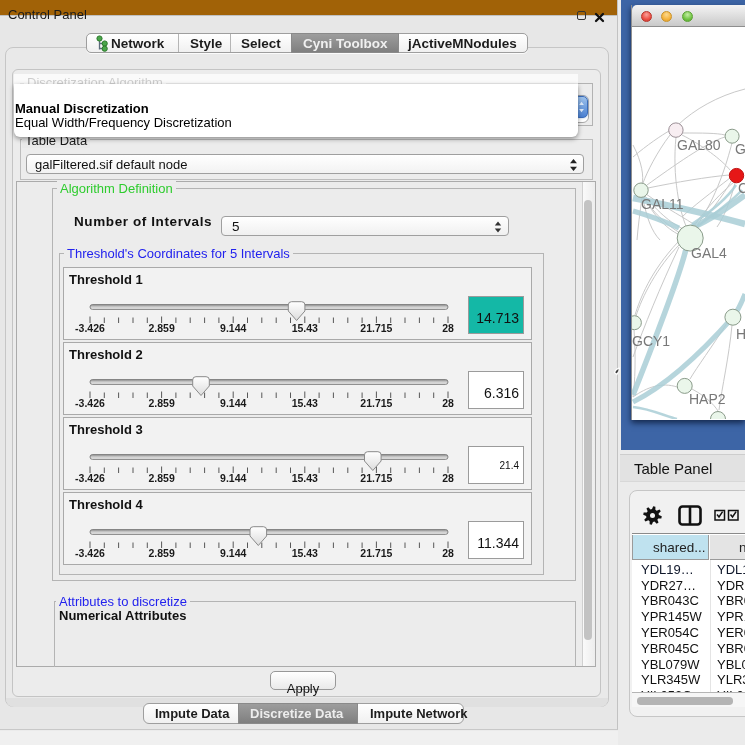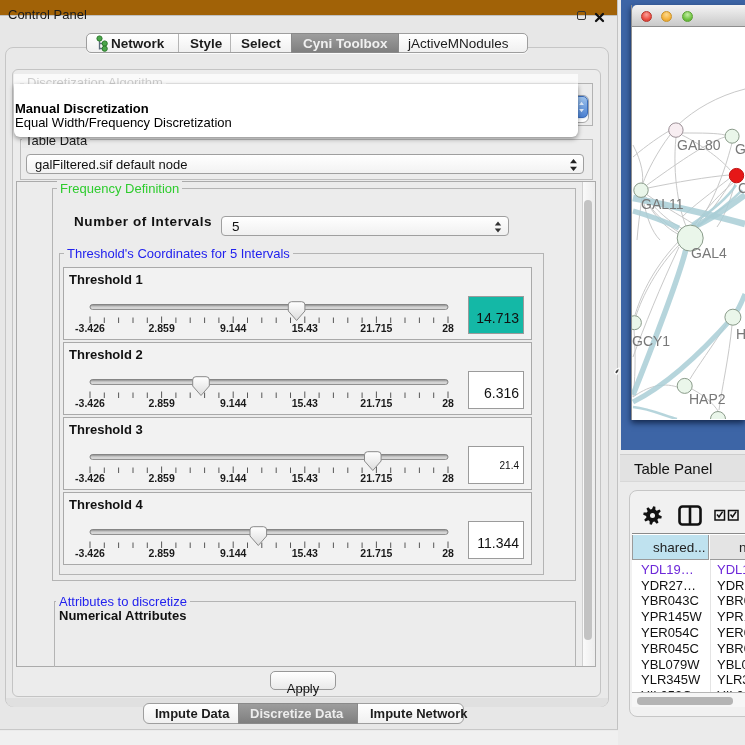--- a/index.html
+++ b/index.html
@@ -27,21 +27,21 @@
   <svg class="abs" style="left:94px;top:35px" width="16" height="17" viewBox="0 0 16 17">
     <path d="M5.5,4 L5.5,14.5 M5.5,8.5 L9,8.5 M5.5,13.5 L9,13.5" stroke="#5a6b7a" stroke-width="1.3" fill="none"></path>
     <circle cx="5.5" cy="3.5" r="2.6" fill="#4aa64a" stroke="#2c7a2c" stroke-width="1"></circle>
     <circle cx="10.7" cy="8.5" r="2.6" fill="#4aa64a" stroke="#2c7a2c" stroke-width="1"></circle>
     <circle cx="10.7" cy="13.7" r="2.6" fill="#4aa64a" stroke="#2c7a2c" stroke-width="1"></circle>
   </svg>
   <div class="abs" style="left:111px;top:36px;font-size:13.5px;font-weight:bold;color:#1c1c1c">Network</div>
   <div class="abs" style="left:190px;top:36px;font-size:13.5px;font-weight:bold;color:#1c1c1c">Style</div>
   <div class="abs" style="left:241px;top:36px;font-size:13.5px;font-weight:bold;color:#1c1c1c">Select</div>
   <div class="abs" style="left:303px;top:36px;font-size:13.5px;font-weight:bold;color:#f0f0f0">Cyni Toolbox</div>
-  <div class="abs" style="left:408px;top:36px;font-size:13.5px;font-weight:normal;color:#1c1c1c">jActiveMNodules</div>
+  <div class="abs" style="left:408px;top:36px;font-size:13.5px;font-weight:bold;color:#1c1c1c">jActiveMNodules</div>
 
   <div class="abs" style="left:20px;top:83px;width:573px;height:43px;border:1px solid #b2b2b2"></div>
   <div class="abs" style="left:24px;top:75px;font-size:13px;color:#4a4a4a;background:#ececec;padding:0 3px">Discretization Algorithm</div>
 
   <div class="abs" style="left:28px;top:95px;width:561px;height:28px;background:#fff;border:1px solid #a8a8a8;border-radius:6px"></div>
   <div class="abs" style="left:574px;top:96px;width:14px;height:22px;border-radius:5px;background:linear-gradient(#9dc2ec,#4a80d2);border:1px solid #3a6cba;box-shadow:0 0 2px rgba(70,120,190,.6)"></div>
   <svg class="abs" style="left:575.5px;top:99px" width="11" height="16" viewBox="0 0 13 20">
       <path d="M6.5,3.5 L9.5,7.5 L3.5,7.5 Z M6.5,16.5 L9.5,12.5 L3.5,12.5 Z" fill="#ddeafa"></path>
     </svg>
 
@@ -53,21 +53,21 @@
         <path d="M5.5,1 L9,5.2 L2,5.2 Z M5.5,13 L9,8.8 L2,8.8 Z" fill="#222"></path>
       </svg>
   </div>
 
   <div class="abs" style="left:16px;top:181px;width:580px;height:486px;background:#ececec;border:1px solid #ababab"></div>
 
   <div class="abs" style="left:582px;top:182px;width:13px;height:484px;background:linear-gradient(to right,#fafafa,#ededed);border-left:1px solid #d0d0d0"></div>
   <div class="abs" style="left:584px;top:200px;width:8px;height:440px;background:#c3c3c3;border-radius:4px"></div>
 
   <div class="abs" style="left:52px;top:188px;width:524px;height:393px;border:1px solid #b4b4b4"></div>
-  <div class="abs" style="left:57px;top:181px;font-size:13px;color:#2ecc2e;background:#ececec;padding:0 3px">Frequency Definition</div>
+  <div class="abs" style="left:57px;top:181px;font-size:13px;color:#2ecc2e;background:#ececec;padding:0 3px">Algorithm Definition</div>
   <div class="abs" style="left:74px;top:214px;font-size:13.5px;font-weight:bold;letter-spacing:0.6px;color:#111">Number of Intervals</div>
   <div class="abs" style="left:221px;top:216px;width:288px;height:20px;background:linear-gradient(#ffffff,#f0f0f0);border:1px solid #9f9f9f;border-radius:4px">
     <div class="abs" style="left:10px;top:2px;font-size:13.5px;color:#111">5</div>
     <svg class="abs" style="right:6px;top:4px" width="8" height="12" viewBox="0 0 8 12">
         <path d="M4,0.5 L7.2,4.6 L0.8,4.6 Z M4,11.5 L7.2,7.4 L0.8,7.4 Z" fill="#333"></path>
       </svg>
   </div>
 
   <div class="abs" style="left:59px;top:253px;width:485px;height:322px;border:1px solid #b4b4b4"></div>
   <div class="abs" style="left:64px;top:246px;font-size:13px;color:#2222ee;background:#ececec;padding:0 3px">Threshold's Coordinates for 5 Intervals</div>
@@ -395,21 +395,21 @@
     <path d="M16.5,5.5 L18.5,8 L22.1,2.6" stroke="#111" stroke-width="1.5" fill="none"></path>
   </svg>
 </div>
 
 <div class="abs" style="left:632px;top:533px;width:113px;height:160px;background:#fff;border-top:1px solid #8a8a8a;border-bottom:1px solid #b5b5b5;overflow:hidden">
   <div class="abs" style="left:0;top:0.5px;width:77px;height:25.5px;background:#bfe2ef;border:1px solid #9a9a9a;border-top:none"></div>
   <div class="abs" style="left:78px;top:0.5px;width:35px;height:25.5px;background:#e4e4e4;border-bottom:1px solid #9a9a9a"></div>
   <div class="abs" style="left:21px;top:6px;font-size:13.5px;color:#222">shared...</div>
   <div class="abs" style="left:107px;top:6px;font-size:13.5px;color:#222">na</div>
   <div class="abs" style="left:78px;top:26px;width:1px;height:133px;background:#e4e4e4"></div>
-<div style="position:absolute;left:0px;top:27.70px;width:113px;height:15.8px;font-size:13px;color:#6d28d9;white-space:nowrap">
+<div style="position:absolute;left:0px;top:27.70px;width:113px;height:15.8px;font-size:13px;color:#0f172a;white-space:nowrap">
       <span style="position:absolute;left:9px">YDL19…</span>
       <span style="position:absolute;left:85px">YDL1</span>
     </div>
 <div style="position:absolute;left:0px;top:43.50px;width:113px;height:15.8px;font-size:13px;color:#111;white-space:nowrap">
       <span style="position:absolute;left:9px">YDR27…</span>
       <span style="position:absolute;left:85px">YDR2</span>
     </div>
 <div style="position:absolute;left:0px;top:59.30px;width:113px;height:15.8px;font-size:13px;color:#111;white-space:nowrap">
       <span style="position:absolute;left:9px">YBR043C</span>
       <span style="position:absolute;left:85px">YBR0</span>

